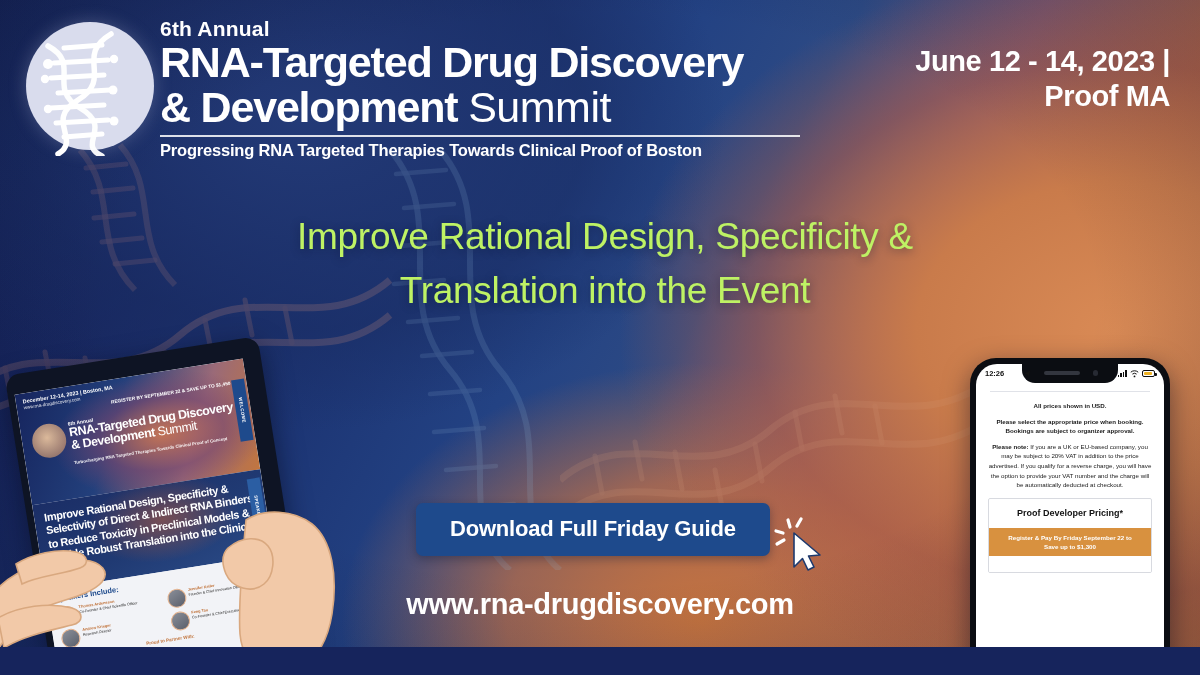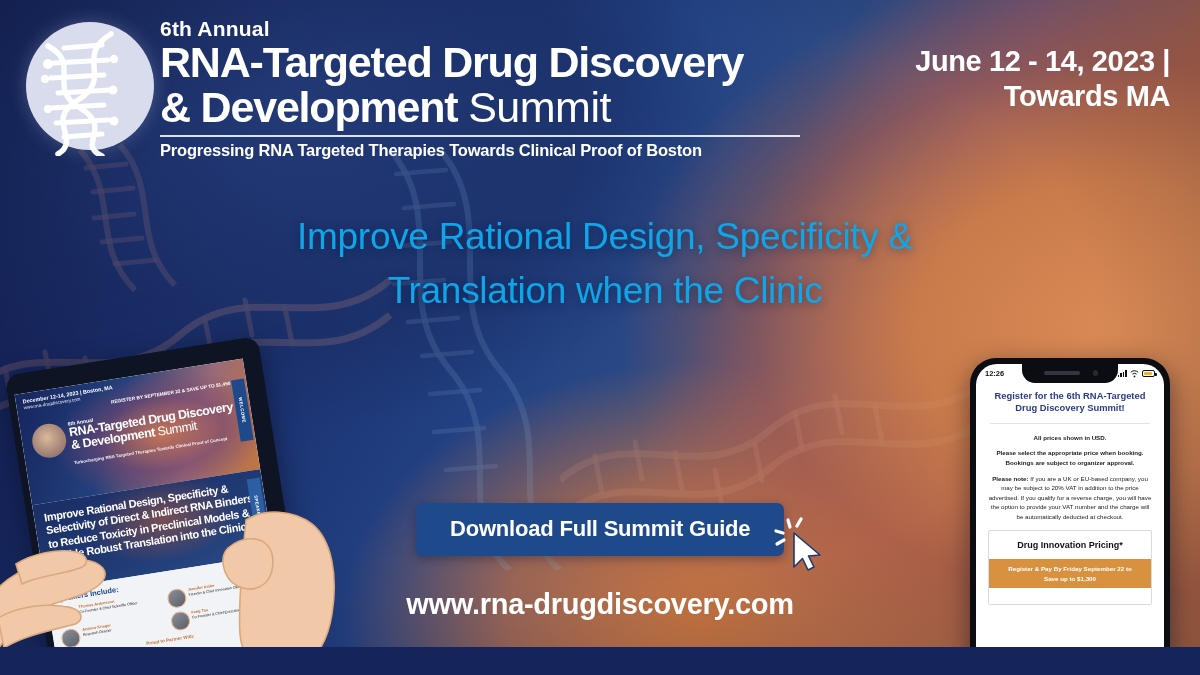--- a/index.html
+++ b/index.html
@@ -65,21 +65,21 @@
 
   .datebox {
     position:absolute; right:30px; top:44px; width:380px;
     text-align:right; color:#fff;
     font-size:29px; font-weight:bold; line-height:1.22; letter-spacing:-0.4px;
   }
 
   
   .headline {
     position:absolute; left:210px; top:210px; width:790px;
-    text-align:center; color:#0ea5e9;
+    text-align:center; color:#bef264;
     font-size:37px; font-weight:300; line-height:1.47; letter-spacing:-0.3px;
     text-shadow:0 2px 10px rgba(10,20,50,.45);
   }
 
   
   .cta-wrap { position:absolute; left:416px; top:503px; }
   .cta {
     display:block; background:#1e4a8c; color:#fff;
     border:none; border-radius:7px;
     padding:13px 34px 14px 34px;
@@ -330,31 +330,31 @@
     <div class="brand">
       <div class="annual">6th Annual</div>
       <div class="t1">RNA-Targeted Drug Discovery</div>
       <div class="t2"><span>&amp; Development </span><span class="light">Summit</span></div>
       <div class="rule"></div>
       <div class="tagline">Progressing RNA Targeted Therapies Towards Clinical Proof of Boston</div>
     </div>
 
     <div class="datebox">
       <div>June 12 - 14, 2023 |</div>
-      <div>Towards MA</div>
+      <div>Proof MA</div>
     </div>
   </div>
 
   <div class="headline">
     <div>Improve Rational Design, Specificity &amp;</div>
-    <div>Translation when the Clinic</div>
+    <div>Translation into the Event</div>
   </div>
 
   <div class="cta-wrap">
-    <button class="cta">Download Full Summit Guide</button>
+    <button class="cta">Download Full Friday Guide</button>
     <svg class="cursor-icon" viewBox="0 0 56 56">
       <g stroke="#ffffff" stroke-width="3.2" stroke-linecap="round">
         <line x1="16" y1="10" x2="14" y2="3"></line>
         <line x1="9" y1="16" x2="2" y2="14"></line>
         <line x1="10" y1="23" x2="3" y2="27"></line>
         <line x1="23" y1="9" x2="27" y2="2"></line>
       </g>
       <path d="M20,16 L20,50 L28.5,41.5 L34,53 L40,50 L34.5,39 L46,38 Z" fill="#ffffff" stroke="#1e3a6e" stroke-width="1.6" stroke-linejoin="round"></path>
     </svg>
   </div>
@@ -476,31 +476,30 @@
                 <path d="M2.4,4.1 A3.3,3.3 0 0 1 6.6,4.1"></path>
               </g>
               <circle cx="4.5" cy="6.4" r="0.9" fill="#111"></circle>
             </svg>
             <span class="batt">
                 <i></i>
               </span>
           </div>
         </div>
 
-        <div class="ph-title">Register for the 6th RNA-Targeted Drug Discovery Summit!</div>
         <div class="ph-divider"></div>
 
         <div class="ph-body">
           <p>All prices shown in USD.</p>
           <p>Please select the appropriate price when booking. Bookings are subject to organizer approval.</p>
           <p class="note"><b>Please note:</b><span> If you are a UK or EU-based company, you may be subject to 20% VAT in addition to the price advertised. If you qualify for a reverse charge, you will have the option to provide your VAT number and the charge will be automatically deducted at checkout.</span></p>
         </div>
 
         <div class="price-card">
-          <div class="pc-title">Drug Innovation Pricing*</div>
+          <div class="pc-title">Proof Developer Pricing*</div>
           <div class="pc-band">
             <div>Register &amp; Pay By Friday September 22 to</div>
             <div>Save up to $1,300</div>
           </div>
           <div class="pc-foot"></div>
         </div>
 
       </div>
     </div>
   </div>

